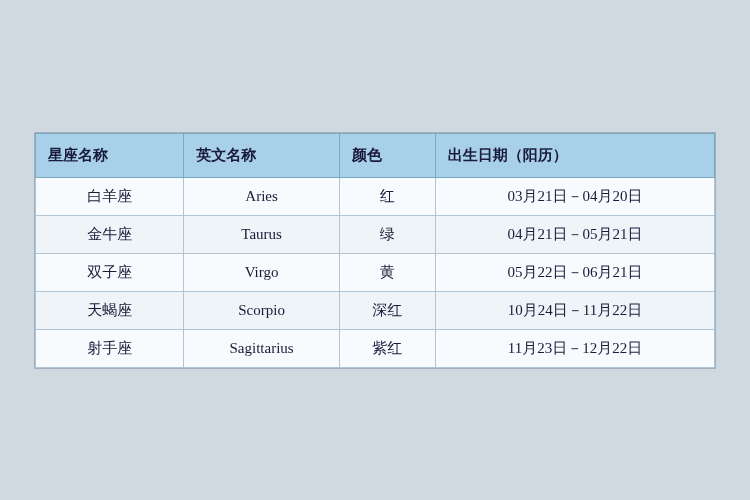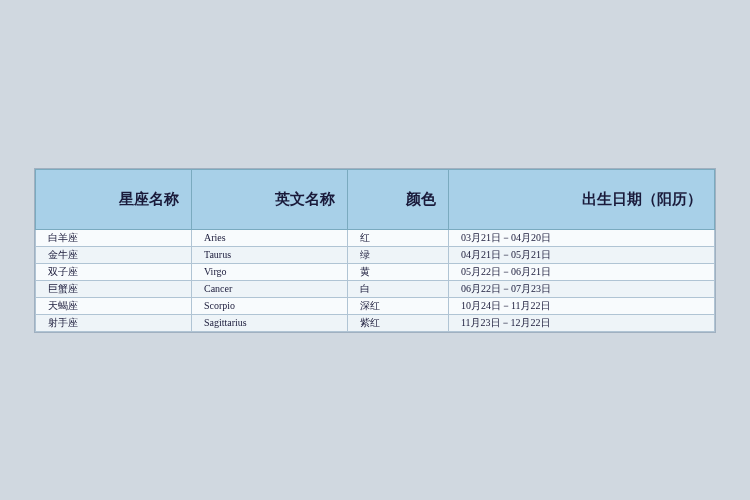--- a/index.html
+++ b/index.html
@@ -18,33 +18,33 @@
       border: 1px solid #a0b0c0;
       padding: 0;
     }
     table {
       border-collapse: collapse;
       width: 680px;
     }
     thead tr th {
       background-color: #a8d0e8;
       border: 1px solid #7aaabf;
-      padding: 20px 12px;
-      text-align: right;
+      padding: 12px 12px;
+      text-align: left;
       font-weight: bold;
       color: #1a1a3a;
       font-size: 15px;
     }
     tbody tr td {
       border: 1px solid #b0c4d4;
-      padding: 1px 12px;
-      text-align: left;
+      padding: 9px 12px;
+      text-align: center;
       color: #1a1a3a;
       background-color: #f8fbfd;
-      font-size: 10px;
+      font-size: 15px;
     }
     tbody tr:nth-child(even) td {
       background-color: #eef4f8;
     }
   </style>
 </head>
 <body>
 
 <div class="table-container">
   <table>
@@ -69,26 +69,20 @@
           <td>绿</td>
           <td>04月21日－05月21日</td>
         </tr>
         <tr>
           <td>双子座</td>
           <td>Virgo</td>
           <td>黄</td>
           <td>05月22日－06月21日</td>
         </tr>
         <tr>
-          <td>巨蟹座</td>
-          <td>Cancer</td>
-          <td>白</td>
-          <td>06月22日－07月23日</td>
-        </tr>
-        <tr>
           <td>天蝎座</td>
           <td>Scorpio</td>
           <td>深红</td>
           <td>10月24日－11月22日</td>
         </tr>
         <tr>
           <td>射手座</td>
           <td>Sagittarius</td>
           <td>紫红</td>
           <td>11月23日－12月22日</td>

